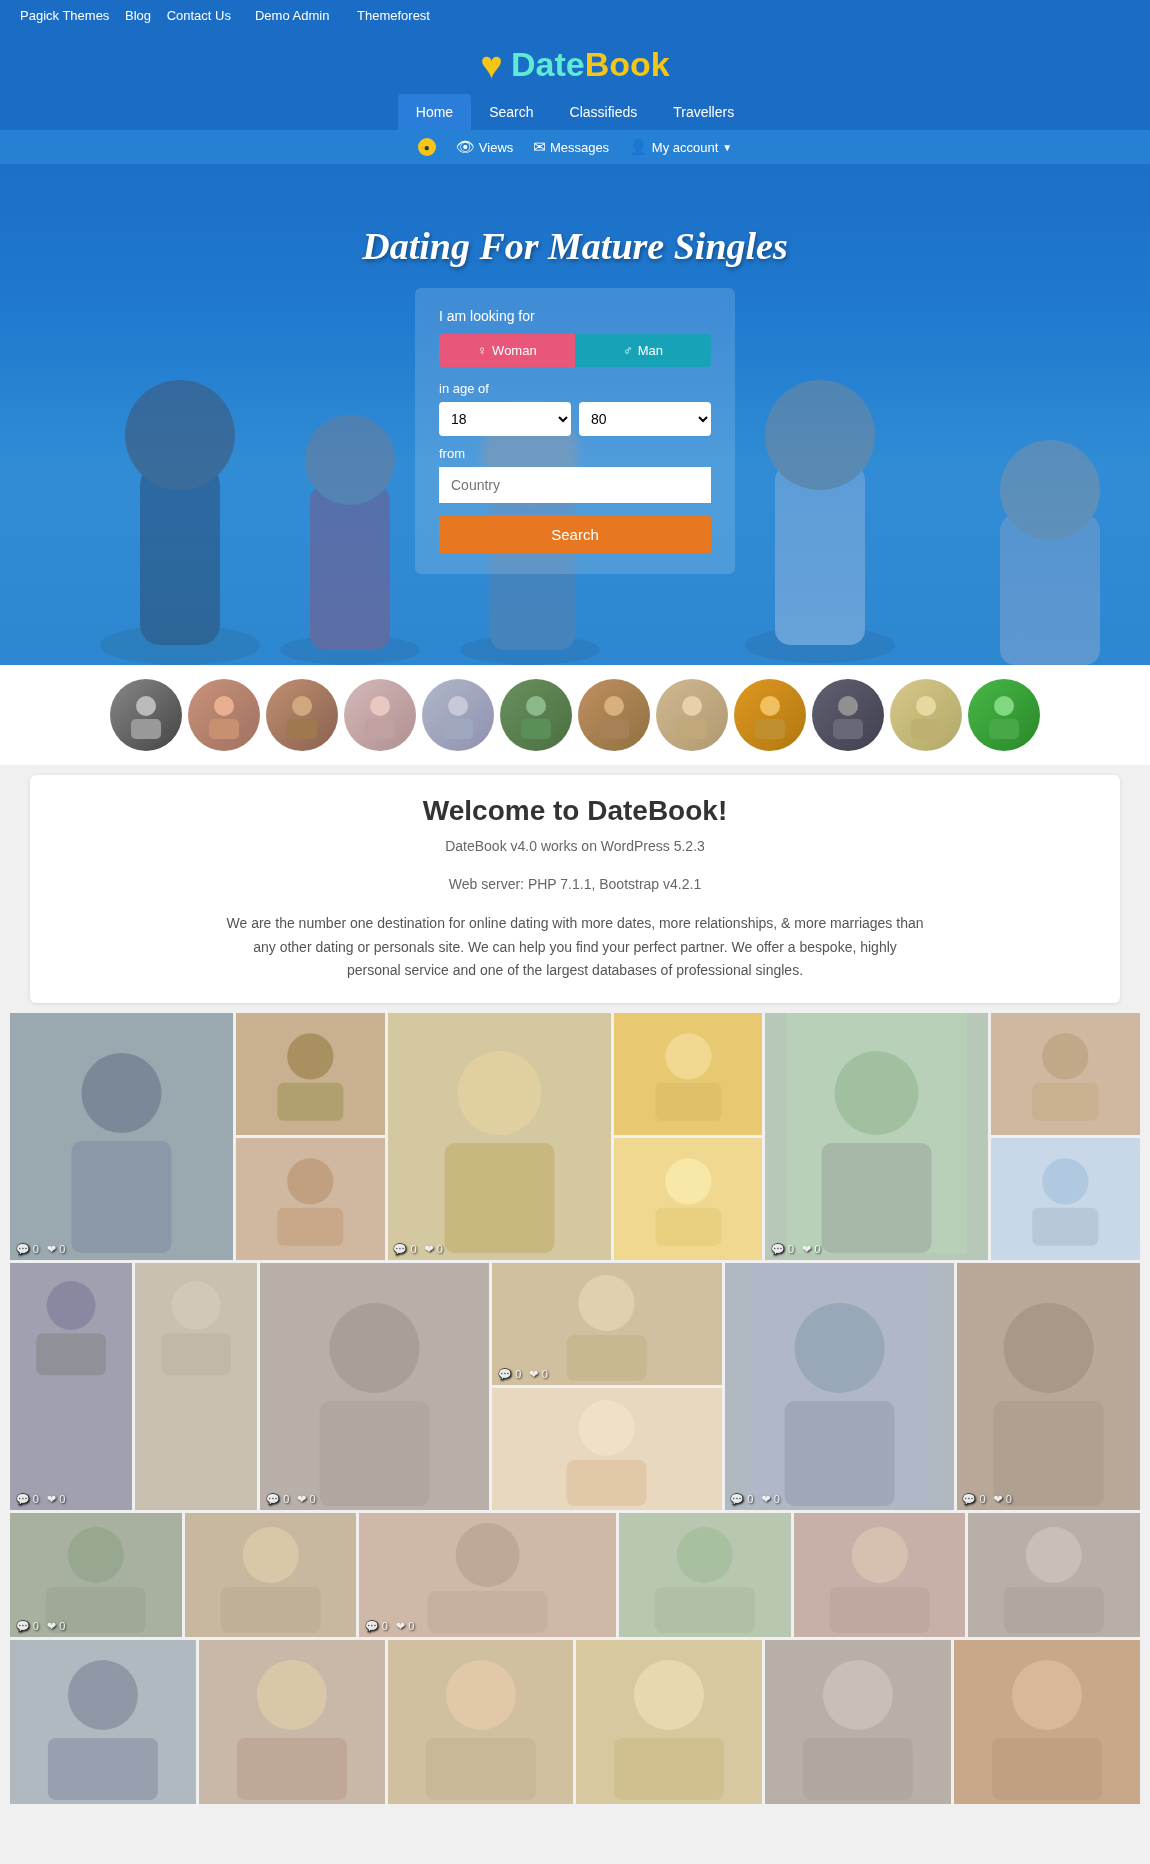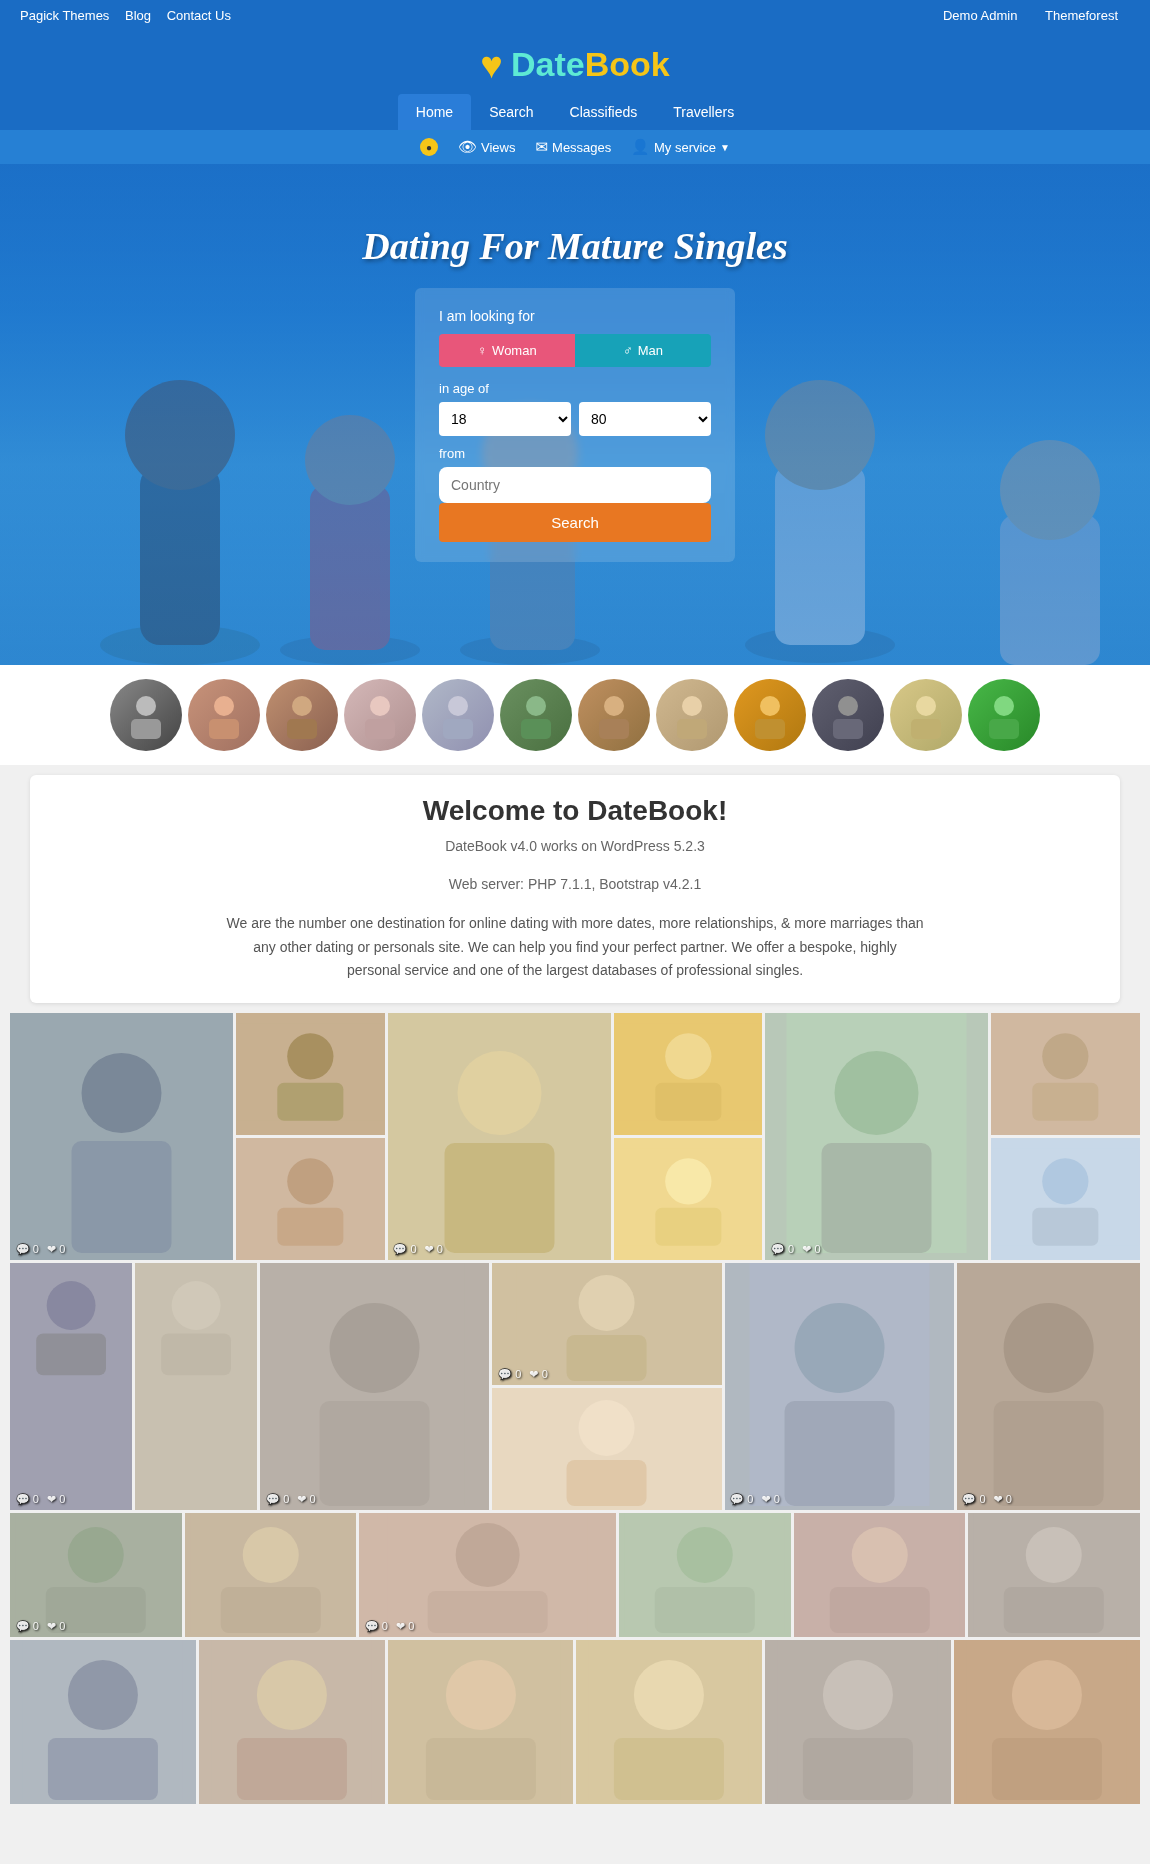--- a/index.html
+++ b/index.html
@@ -2,21 +2,21 @@
 <html><head>
   <meta charset="utf-8">
   <style>
     * { margin: 0; padding: 0; box-sizing: border-box; }
     body { font-family: Arial, sans-serif; background: #f0f0f0; width: 1150px; }
 
     
     .top-bar {
       background: #1a6cc4;
       display: flex;
-      justify-content: space-between;
+      justify-content: flex-start;
       align-items: center;
       padding: 8px 20px;
       font-size: 13px;
       color: #fff;
     }
     .top-bar a { color: #fff; text-decoration: none; margin-right: 12px; }
     .top-bar-right a { color: #fff; text-decoration: none; margin-left: 12px; }
 
     
     .header {
@@ -174,25 +174,25 @@
       border-radius: 4px;
       font-size: 14px;
       background: #fff;
       appearance: auto;
     }
     .from-label { color: #fff; font-size: 13px; margin-bottom: 6px; }
     .country-input {
       width: 100%;
       padding: 10px 12px;
       border: none;
-      border-radius: 8px;
+      border-radius: 0;
       font-size: 14px;
       background: #fff;
       color: #999;
-      margin-bottom: 0;
+      margin-bottom: 12px;
     }
     .search-btn {
       width: 100%;
       padding: 11px;
       background: #e87722;
       color: #fff;
       border: none;
       border-radius: 4px;
       font-size: 15px;
       cursor: pointer;
@@ -318,21 +318,21 @@
   <a href="#" class="sub-nav-item">
     <span class="icon">👁</span>
     <span>Views</span>
   </a>
   <a href="#" class="sub-nav-item">
     <span class="icon">✉</span>
     <span>Messages</span>
   </a>
   <a href="#" class="sub-nav-item">
     <span class="icon">👤</span>
-    <span>My service</span>
+    <span>My account</span>
     <span style="font-size:10px">▼</span>
   </a>
 </div>
 
 <div class="hero">
 
   <div style="position:absolute;top:0;left:0;right:0;bottom:0;z-index:0;
     background: linear-gradient(180deg, #1e78d0 0%, #2a90e0 30%, #4aafe8 60%, #3a98d8 100%);">
   </div>
 

